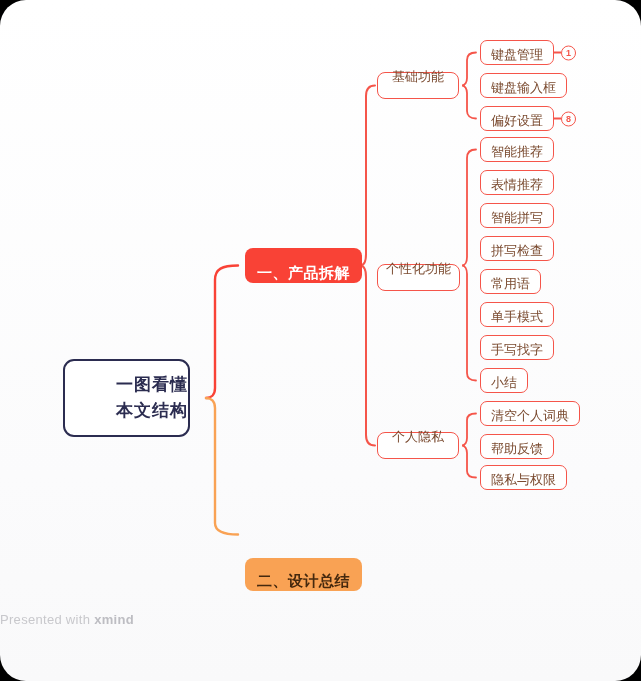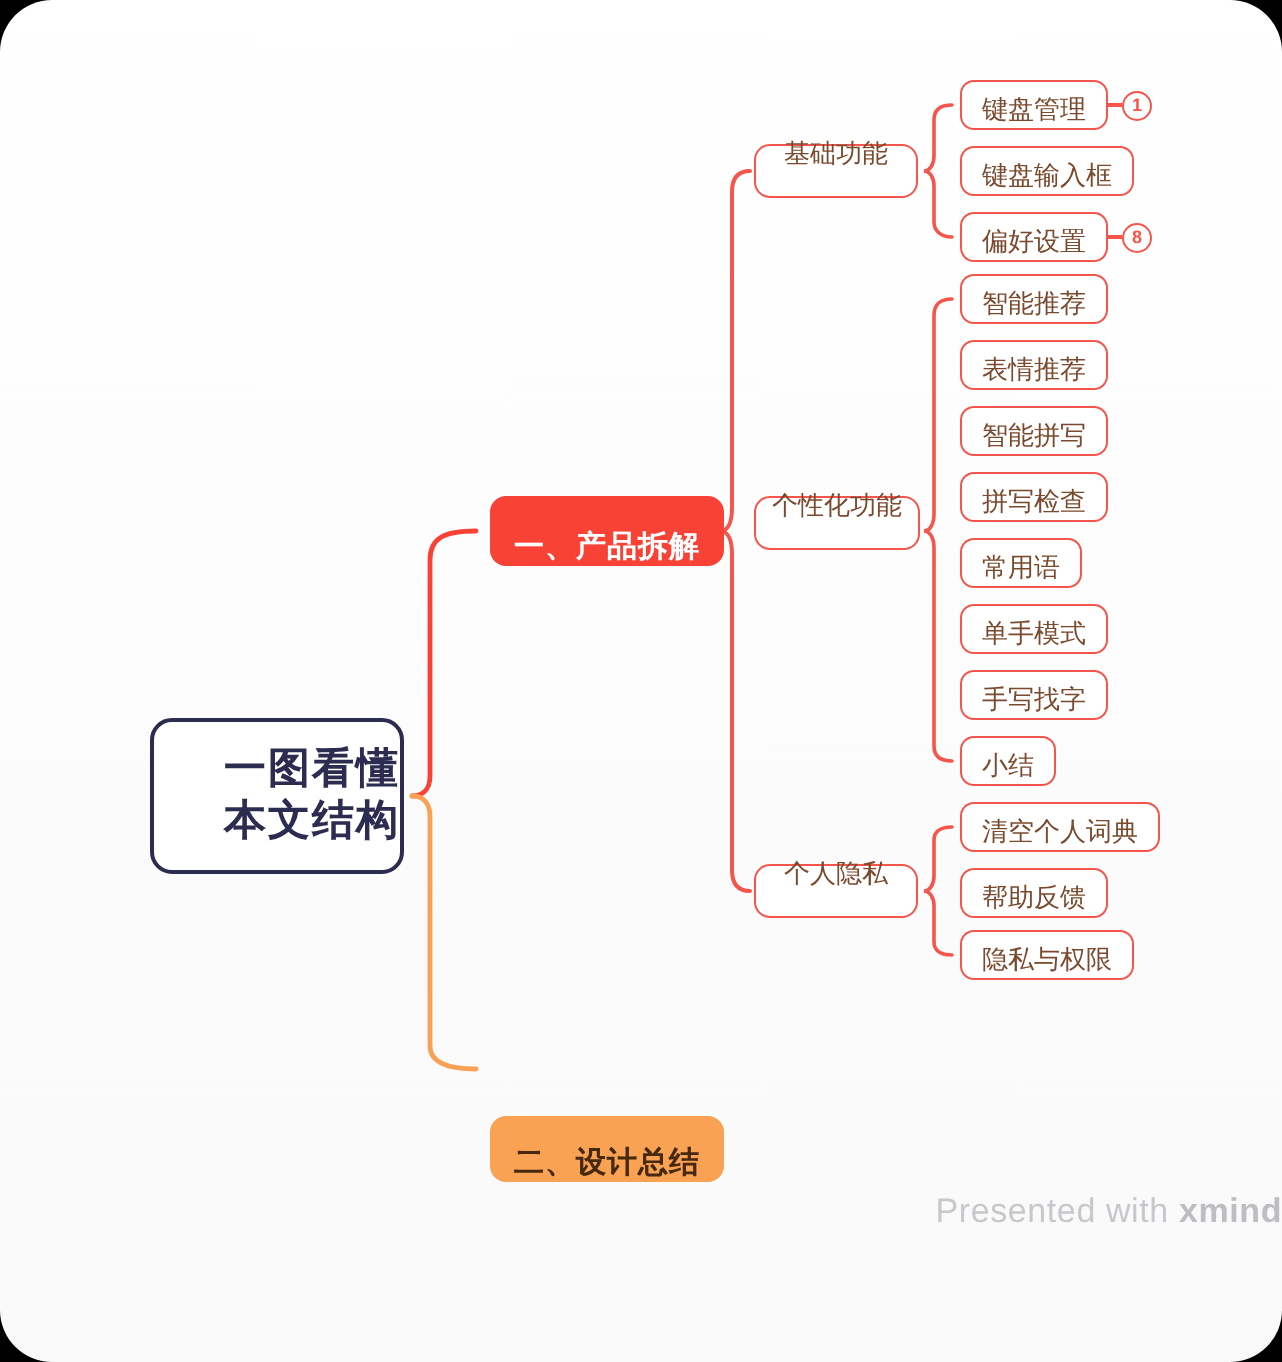--- a/index.html
+++ b/index.html
@@ -12,26 +12,26 @@
     overflow:hidden;
   }
   .links{position:absolute;left:0;top:0;pointer-events:none;}
   .node{
     position:absolute;
     box-sizing:border-box;
     display:flex;align-items:flex-end;justify-content:center;
     white-space:nowrap;
   }
   .root{
-    left:75px;top:359px;width:127px;height:78px;
+    left:63px;top:359px;width:127px;height:78px;
     background:#FFFFFF;
     border:2.6px solid #2B2C50;
     border-radius:11px;
     color:#2B2C50;
-    font-size:21px;font-weight:700;
+    font-size:17px;font-weight:700;
     flex-direction:column;
     line-height:26px;
     letter-spacing:1px;
     text-align:center;
   }
   .branch{
     left:245px;height:35px;
     padding:0 12px;
     border-radius:8px;
     font-size:15px;font-weight:700;
@@ -66,23 +66,23 @@
   }
   .badge .wire{width:8px;height:1.7px;background:#F5554A;}
   .badge .circ{
     box-sizing:border-box;
     width:15px;height:15px;
     border:1.4px solid #F5554A;border-radius:50%;
     color:#F5554A;font-size:9px;font-weight:600;
     display:flex;align-items:center;justify-content:center;
   }
   .footer{
-    position:absolute;left:0;top:596px;width:100%;
-    text-align:right;
-    font-size:17px;color:#C8C8CC;
+    position:absolute;left:0;top:612px;width:100%;
+    text-align:left;
+    font-size:13px;color:#C8C8CC;
     letter-spacing:0.3px;
   }
   .footer b{color:#BDBDC2;font-weight:700;}
 </style>
 </head>
 <body>
 
 <div class="card">
 
   <svg class="links" width="641" height="681" viewBox="0 0 641 681">
@@ -101,21 +101,21 @@
 
   <div class="node root">
     <div>一图看懂</div>
     <div>本文结构</div>
   </div>
 
   <div class="node branch red">一、产品拆解</div>
   <div class="node branch orange">二、设计总结</div>
 
   <div class="node group" style="top:72px">基础功能</div>
-  <div class="node group" style="top:248px">个性化功能</div>
+  <div class="node group" style="top:264px">个性化功能</div>
   <div class="node group" style="top:432px">个人隐私</div>
 
   <div class="node leaf" style="top:40px">
     <span>键盘管理</span>
     <span class="badge">
       <span class="wire"></span>
       <span class="circ">1</span>
     </span>
   </div>
   <div class="node leaf" style="top:73px">

